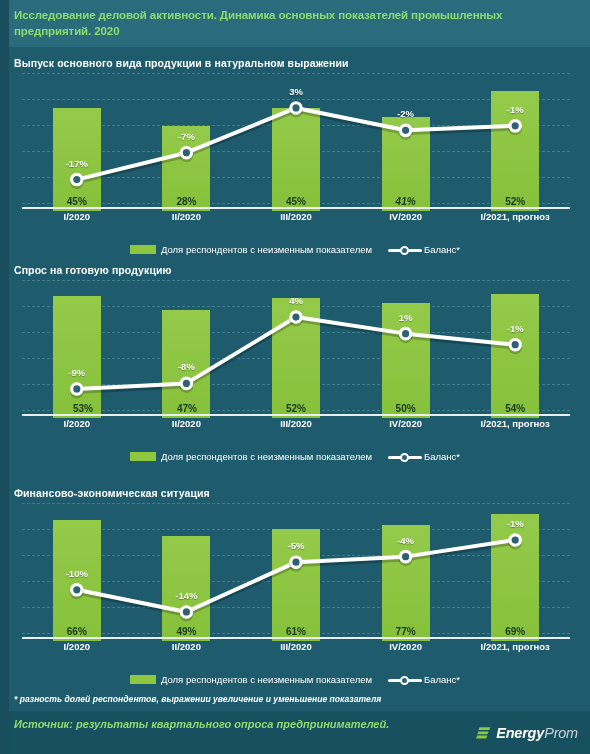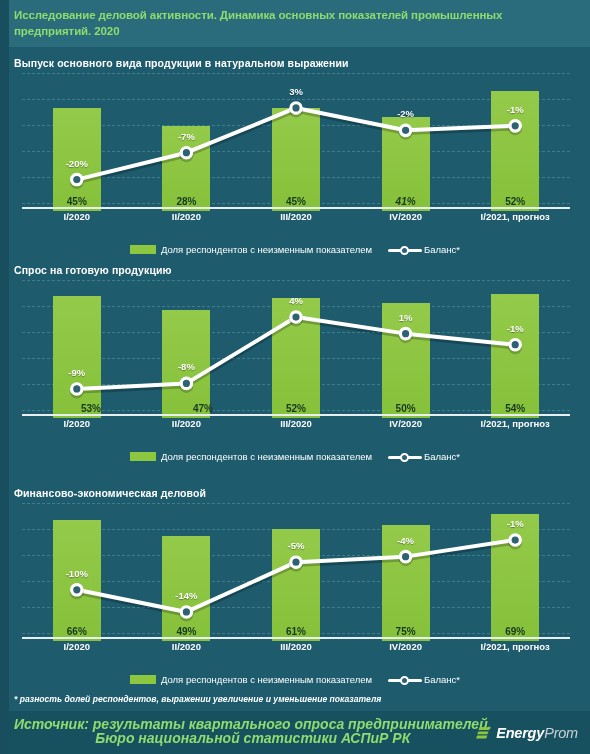--- a/index.html
+++ b/index.html
@@ -160,26 +160,25 @@
   
   .source-band {
     position: absolute;
     left: 0; top: 711px;
     width: 590px; height: 43px;
     background: #17505f;
   }
   .source-text {
     position: absolute;
     left: 14px; top: 717px;
-    font-size: 14px;
+    font-size: 11px;
     font-style: italic;
     font-weight: bold;
     line-height: 14px;
     color: #8ddc6e;
-    text-align: center;
   }
   .logo {
     position: absolute;
     right: 12px; top: 723px;
     height: 20px;
     display: flex;
     align-items: center;
   }
   .logo-mark { margin-right: 4px; display: block; }
   .logo-text {
@@ -229,21 +228,21 @@
           <circle cx="54.8" cy="106.57142857142857" r="5.2" fill="#2d6173" stroke="#ffffff" stroke-width="3.2"></circle>
           <circle cx="164.39999999999998" cy="82.21428571428571" r="7" fill="rgba(0,0,0,0.2)"></circle>
           <circle cx="164.39999999999998" cy="79.71428571428571" r="5.2" fill="#2d6173" stroke="#ffffff" stroke-width="3.2"></circle>
           <circle cx="274" cy="37.45238095238095" r="7" fill="rgba(0,0,0,0.2)"></circle>
           <circle cx="274" cy="34.95238095238095" r="5.2" fill="#2d6173" stroke="#ffffff" stroke-width="3.2"></circle>
           <circle cx="383.59999999999997" cy="59.83333333333333" r="7" fill="rgba(0,0,0,0.2)"></circle>
           <circle cx="383.59999999999997" cy="57.33333333333333" r="5.2" fill="#2d6173" stroke="#ffffff" stroke-width="3.2"></circle>
           <circle cx="493.2" cy="55.357142857142854" r="7" fill="rgba(0,0,0,0.2)"></circle>
           <circle cx="493.2" cy="52.857142857142854" r="5.2" fill="#2d6173" stroke="#ffffff" stroke-width="3.2"></circle>
         </svg>
-        <div class="bal-label" style="left: 24.8px; top: 84.5714px;">-20%</div>
+        <div class="bal-label" style="left: 24.8px; top: 84.5714px;">-17%</div>
         <div class="bal-label" style="left: 134.4px; top: 57.7143px;">-7%</div>
         <div class="bal-label" style="left: 244px; top: 12.9524px;">3%</div>
         <div class="bal-label" style="left: 353.6px; top: 35.3333px;">-2%</div>
         <div class="bal-label" style="left: 463.2px; top: 30.8571px;">-1%</div>
       </div>
     </div>
     <div class="axis-line" style="top: 207px;"></div>
     <div class="xlabels" style="top: 211px;">
       <div class="xlabel" style="left: -0.2px;">I/2020</div>
       <div class="xlabel" style="left: 109.4px;">II/2020</div>
@@ -258,23 +257,23 @@
         <div class="gridlines">
           <div class="gridline" style="top: 0px;"></div>
           <div class="gridline" style="top: 26px;"></div>
           <div class="gridline" style="top: 52px;"></div>
           <div class="gridline" style="top: 78px;"></div>
           <div class="gridline" style="top: 104px;"></div>
           <div class="gridline" style="top: 130px;"></div>
         </div>
         <div class="bars">
           <div class="bar" style="left: 30.8px; height: 121.9px;"></div>
-          <div class="bar-value" style="left: 45px;">53%</div>
+          <div class="bar-value" style="left: 37px;">53%</div>
           <div class="bar" style="left: 140.4px; height: 108.1px;"></div>
-          <div class="bar-value" style="left: 157px;">47%</div>
+          <div class="bar-value" style="left: 141px;">47%</div>
           <div class="bar" style="left: 250px; height: 119.6px;"></div>
           <div class="bar-value" style="left: 250px;">52%</div>
           <div class="bar" style="left: 359.6px; height: 115px;"></div>
           <div class="bar-value" style="left: 359.6px;">50%</div>
           <div class="bar" style="left: 469.2px; height: 124.2px;"></div>
           <div class="bar-value" style="left: 469.2px;">54%</div>
         </div>
         <svg class="line-svg" width="548" height="138">
           <polyline points="54.8,111.44117647058823 164.39999999999998,105.91176470588235 274,39.55882352941177 383.59999999999997,56.14705882352941 493.2,67.20588235294117" fill="none" stroke="rgba(0,0,0,0.22)" stroke-width="4.5" stroke-linejoin="round"></polyline>
           <polyline points="54.8,108.94117647058823 164.39999999999998,103.41176470588235 274,37.05882352941177 383.59999999999997,53.64705882352941 493.2,64.70588235294117" fill="none" stroke="#ffffff" stroke-width="4" stroke-linejoin="round" stroke-linecap="round"></polyline>
@@ -299,39 +298,39 @@
     <div class="axis-line" style="top: 414px;"></div>
     <div class="xlabels" style="top: 418px;">
       <div class="xlabel" style="left: -0.2px;">I/2020</div>
       <div class="xlabel" style="left: 109.4px;">II/2020</div>
       <div class="xlabel" style="left: 219px;">III/2020</div>
       <div class="xlabel" style="left: 328.6px;">IV/2020</div>
       <div class="xlabel" style="left: 438.2px;">I/2021, прогноз</div>
     </div>
     <div class="legend" style="top: 450px;"><span class="legend-item"><span class="legend-swatch"></span><span class="legend-text">Доля респондентов с неизменным показателем</span></span><span class="legend-item"><span class="legend-line"></span><span class="legend-text">Баланс*</span></span></div>
     <div class="chart-block" style="top: 487px;">
-      <div class="chart-title">Финансово-экономическая   деловой</div>
+      <div class="chart-title">Финансово-экономическая   ситуация</div>
       <div class="plot" style="height: 138px;">
         <div class="gridlines">
           <div class="gridline" style="top: 0px;"></div>
           <div class="gridline" style="top: 26px;"></div>
           <div class="gridline" style="top: 52px;"></div>
           <div class="gridline" style="top: 78px;"></div>
           <div class="gridline" style="top: 104px;"></div>
           <div class="gridline" style="top: 130px;"></div>
         </div>
         <div class="bars">
           <div class="bar" style="left: 30.8px; height: 121.44px;"></div>
           <div class="bar-value" style="left: 30.8px;">66%</div>
           <div class="bar" style="left: 140.4px; height: 104.88px;"></div>
           <div class="bar-value" style="left: 140.4px;">49%</div>
           <div class="bar" style="left: 250px; height: 112.24px;"></div>
           <div class="bar-value" style="left: 250px; margin-top: 42px;">61%</div>
           <div class="bar" style="left: 359.6px; height: 115.92px;"></div>
-          <div class="bar-value" style="left: 359.6px;">75%</div>
+          <div class="bar-value" style="left: 359.6px;">77%</div>
           <div class="bar" style="left: 469.2px; height: 126.96px;"></div>
           <div class="bar-value" style="left: 469.2px;">69%</div>
         </div>
         <svg class="line-svg" width="548" height="138">
           <polyline points="54.8,89.32352941176471 164.39999999999998,111.44117647058823 274,61.6764705882353 383.59999999999997,56.14705882352941 493.2,39.55882352941177" fill="none" stroke="rgba(0,0,0,0.22)" stroke-width="4.5" stroke-linejoin="round"></polyline>
           <polyline points="54.8,86.82352941176471 164.39999999999998,108.94117647058823 274,59.1764705882353 383.59999999999997,53.64705882352941 493.2,37.05882352941177" fill="none" stroke="#ffffff" stroke-width="4" stroke-linejoin="round" stroke-linecap="round"></polyline>
           <circle cx="54.8" cy="89.32352941176471" r="7" fill="rgba(0,0,0,0.2)"></circle>
           <circle cx="54.8" cy="86.82352941176471" r="5.2" fill="#2d6173" stroke="#ffffff" stroke-width="3.2"></circle>
           <circle cx="164.39999999999998" cy="111.44117647058823" r="7" fill="rgba(0,0,0,0.2)"></circle>
           <circle cx="164.39999999999998" cy="108.94117647058823" r="5.2" fill="#2d6173" stroke="#ffffff" stroke-width="3.2"></circle>
@@ -358,21 +357,20 @@
       <div class="xlabel" style="left: 438.2px;">I/2021, прогноз</div>
     </div>
     <div class="legend" style="top: 673px;"><span class="legend-item"><span class="legend-swatch"></span><span class="legend-text">Доля респондентов с неизменным показателем</span></span><span class="legend-item"><span class="legend-line"></span><span class="legend-text">Баланс*</span></span></div>
   </div>
 
 <div class="footnote">* разность долей респондентов, выражении увеличение и уменьшение показателя</div>
 
 <div class="source-band"></div>
 <div class="source-text">
   <div>Источник: результаты квартального опроса  предпринимателей.</div>
-  <div>Бюро национальной  статистики АСПиР РК</div>
 </div>
 <div class="logo">
   <svg class="logo-mark" width="17" height="17" viewBox="0 0 17 17">
     <path d="M4.6 2.2 H15.4 L14.2 5.0 H3.4 Z" fill="#8dc63f"></path>
     <path d="M3.4 6.4 H13.6 L12.4 9.2 H2.2 Z" fill="#8dc63f"></path>
     <path d="M2.2 10.6 H12.4 L11.2 13.4 H1.0 Z" fill="#8dc63f"></path>
   </svg>
   <span class="logo-text"><span>Energy</span><span class="prom">Prom</span></span>
 </div>
 

